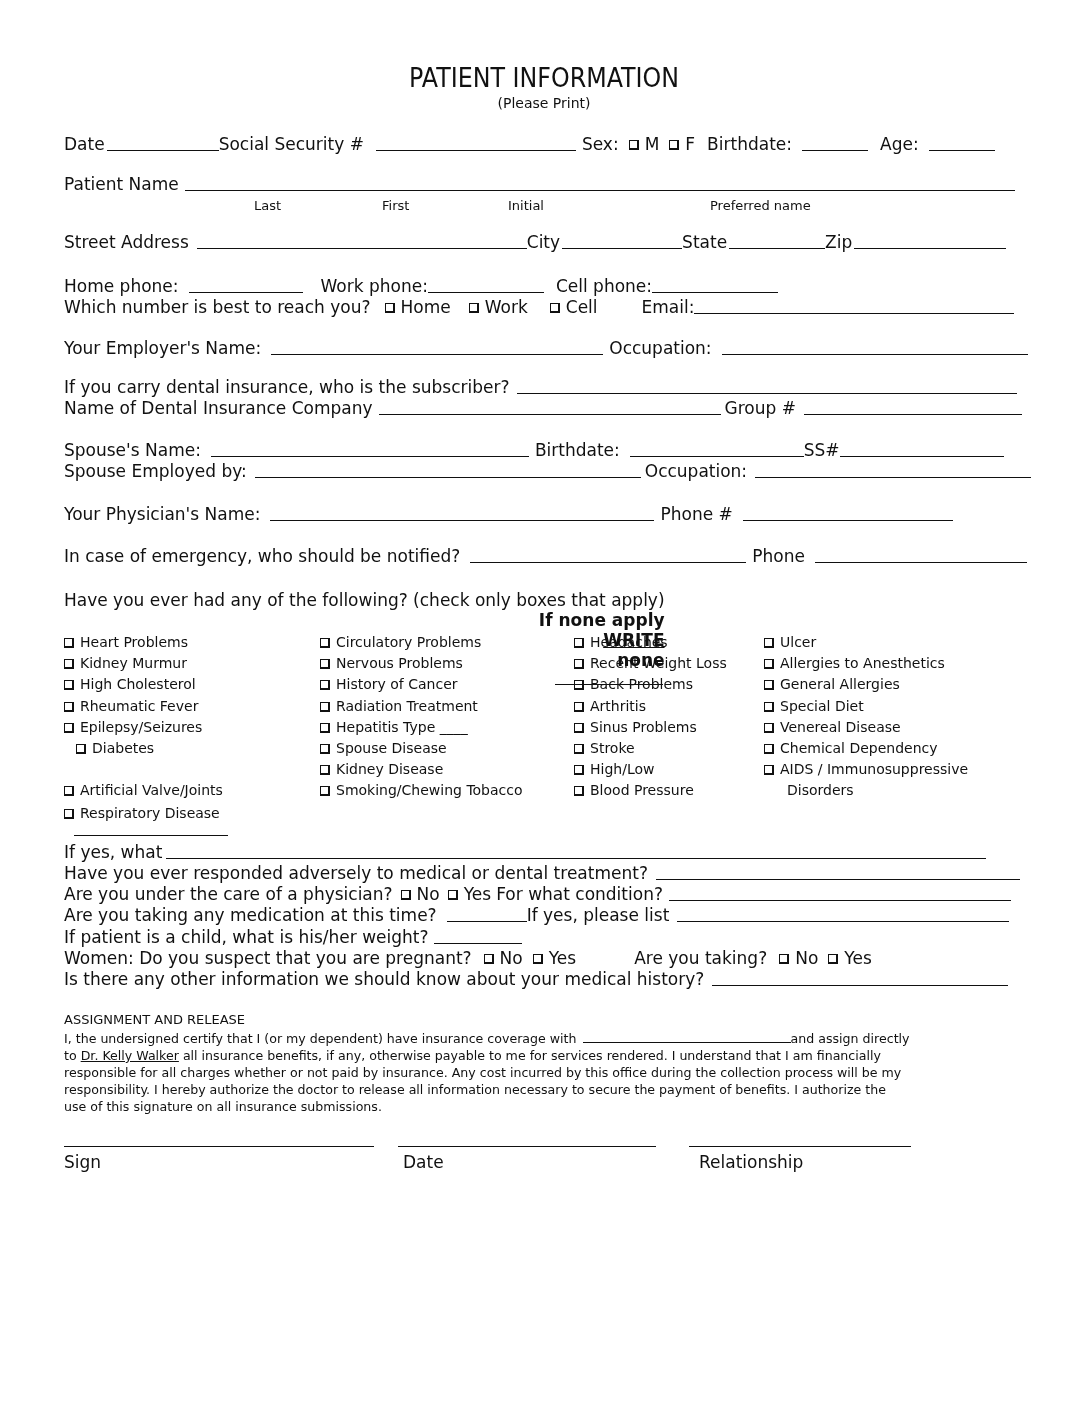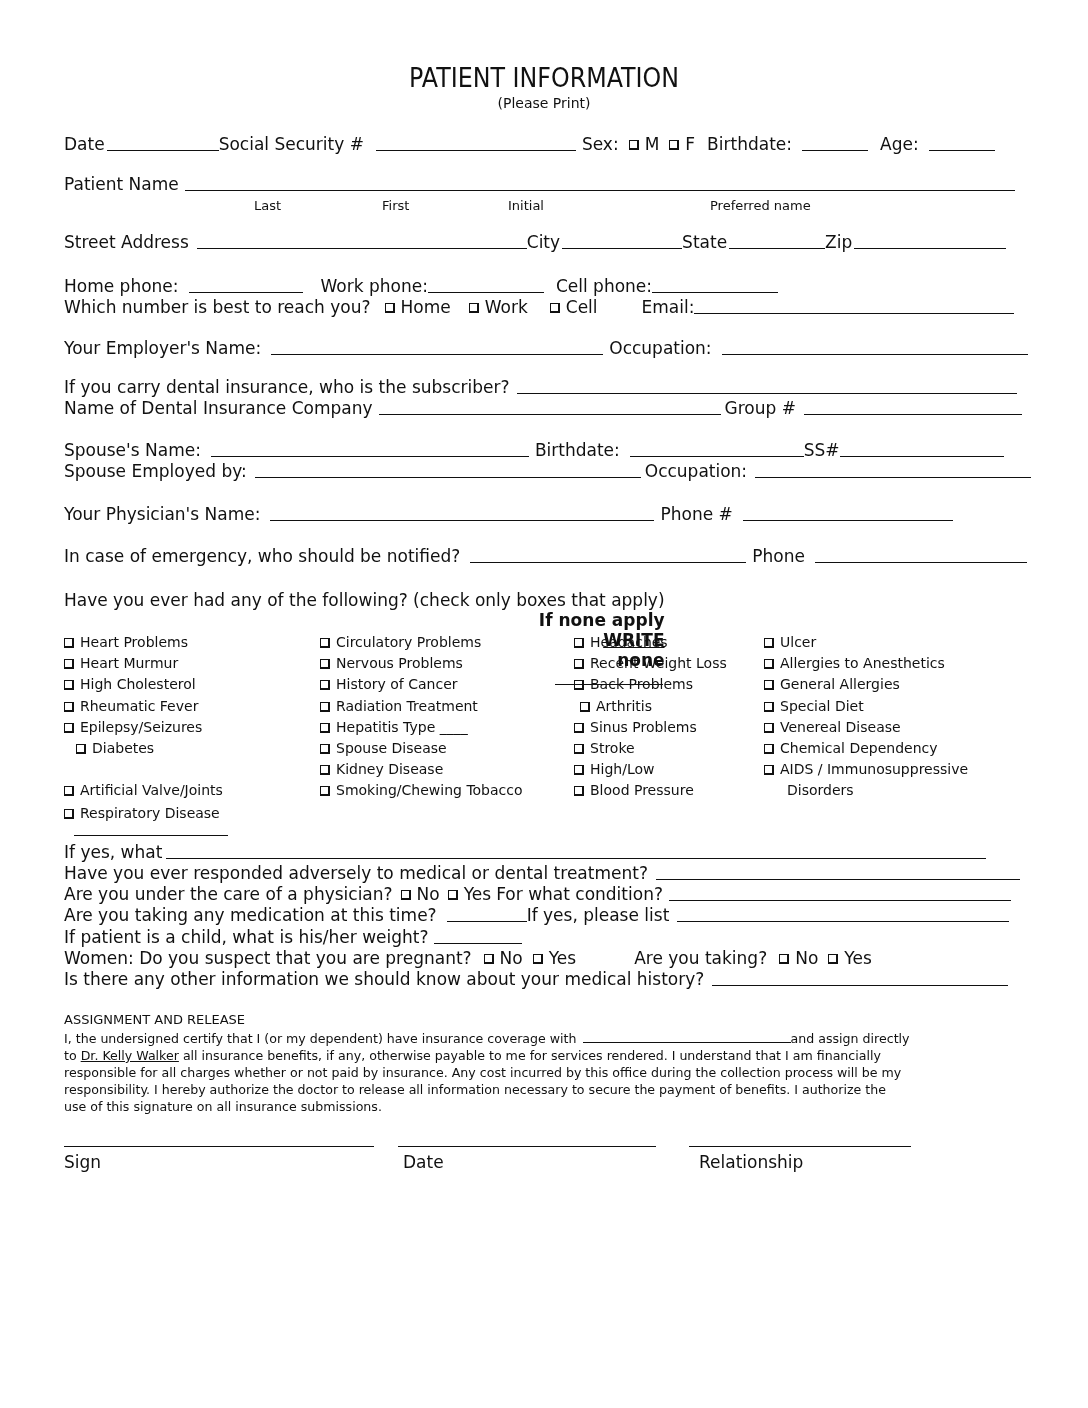--- a/index.html
+++ b/index.html
@@ -132,39 +132,39 @@
 <div class="fld" style="left:64px;top:590px;flex-direction:column;">
   <span>Have you ever had any of the following? (check only boxes that apply)</span>
   <span class="bold" style="margin-left:6px;">If none apply</span>
   <span class="bold under" style="margin-left:6px;">WRITE</span>
   <span class="bold" style="margin-left:6px;">none</span>
   <span class="blank" style="width:108px;margin-left:0;"></span>
 </div>
 
 <div id="conditions">
     <div class="col-item" style="left: 64px; top: 634px;"><span class="cb"></span><span>Heart Problems</span></div>
-    <div class="col-item" style="left: 64px; top: 655.2px;"><span class="cb"></span><span>Heart Murmur</span></div>
+    <div class="col-item" style="left: 64px; top: 655.2px;"><span class="cb"></span><span>Kidney Murmur</span></div>
     <div class="col-item" style="left: 64px; top: 676.4px;"><span class="cb"></span><span>High Cholesterol</span></div>
     <div class="col-item" style="left: 64px; top: 697.6px;"><span class="cb"></span><span>Rheumatic Fever</span></div>
     <div class="col-item" style="left: 64px; top: 718.8px;"><span class="cb"></span><span>Epilepsy/Seizures</span></div>
     <div class="col-item" style="left: 64px; top: 740px; padding-left: 12px;"><span class="cb"></span><span>Diabetes</span></div>
     <div class="col-item" style="left: 64px; top: 805px;"><span class="cb"></span><span>Respiratory Disease</span></div>
     <div class="col-item" style="left: 64px; top: 782.4px;"><span class="cb"></span><span>Artificial Valve/Joints</span></div>
     <div class="col-item" style="left: 320px; top: 634px;"><span class="cb"></span><span>Circulatory Problems</span></div>
     <div class="col-item" style="left: 320px; top: 655.2px;"><span class="cb"></span><span>Nervous Problems</span></div>
     <div class="col-item" style="left: 320px; top: 676.4px;"><span class="cb"></span><span>History of Cancer</span></div>
     <div class="col-item" style="left: 320px; top: 697.6px;"><span class="cb"></span><span>Radiation Treatment</span></div>
     <div class="col-item" style="left: 320px; top: 718.8px;"><span class="cb"></span><span>Hepatitis Type ____</span></div>
     <div class="col-item" style="left: 320px; top: 740px;"><span class="cb"></span><span>Spouse Disease</span></div>
     <div class="col-item" style="left: 320px; top: 761.2px;"><span class="cb"></span><span>Kidney Disease</span></div>
     <div class="col-item" style="left: 320px; top: 782.4px;"><span class="cb"></span><span>Smoking/Chewing Tobacco</span></div>
     <div class="col-item" style="left: 574px; top: 634px;"><span class="cb"></span><span>Headaches</span></div>
     <div class="col-item" style="left: 574px; top: 655.2px;"><span class="cb"></span><span>Recent Weight Loss</span></div>
     <div class="col-item" style="left: 574px; top: 676.4px;"><span class="cb"></span><span>Back Problems</span></div>
-    <div class="col-item" style="left: 574px; top: 697.6px; margin-left: 6px;"><span class="cb"></span><span>Arthritis</span></div>
+    <div class="col-item" style="left: 574px; top: 697.6px;"><span class="cb"></span><span>Arthritis</span></div>
     <div class="col-item" style="left: 574px; top: 718.8px;"><span class="cb"></span><span>Sinus Problems</span></div>
     <div class="col-item" style="left: 574px; top: 740px;"><span class="cb"></span><span>Stroke</span></div>
     <div class="col-item" style="left: 574px; top: 761.2px;"><span class="cb"></span><span>High/Low</span></div>
     <div class="col-item" style="left: 574px; top: 782.4px;"><span class="cb"></span><span>Blood Pressure</span></div>
     <div class="col-item" style="left: 764px; top: 634px;"><span class="cb"></span><span>Ulcer</span></div>
     <div class="col-item" style="left: 764px; top: 655.2px;"><span class="cb"></span><span>Allergies to Anesthetics</span></div>
     <div class="col-item" style="left: 764px; top: 676.4px;"><span class="cb"></span><span>General Allergies</span></div>
     <div class="col-item" style="left: 764px; top: 697.6px;"><span class="cb"></span><span>Special Diet</span></div>
     <div class="col-item" style="left: 764px; top: 718.8px;"><span class="cb"></span><span>Venereal Disease</span></div>
     <div class="col-item" style="left: 764px; top: 740px;"><span class="cb"></span><span>Chemical Dependency</span></div>

